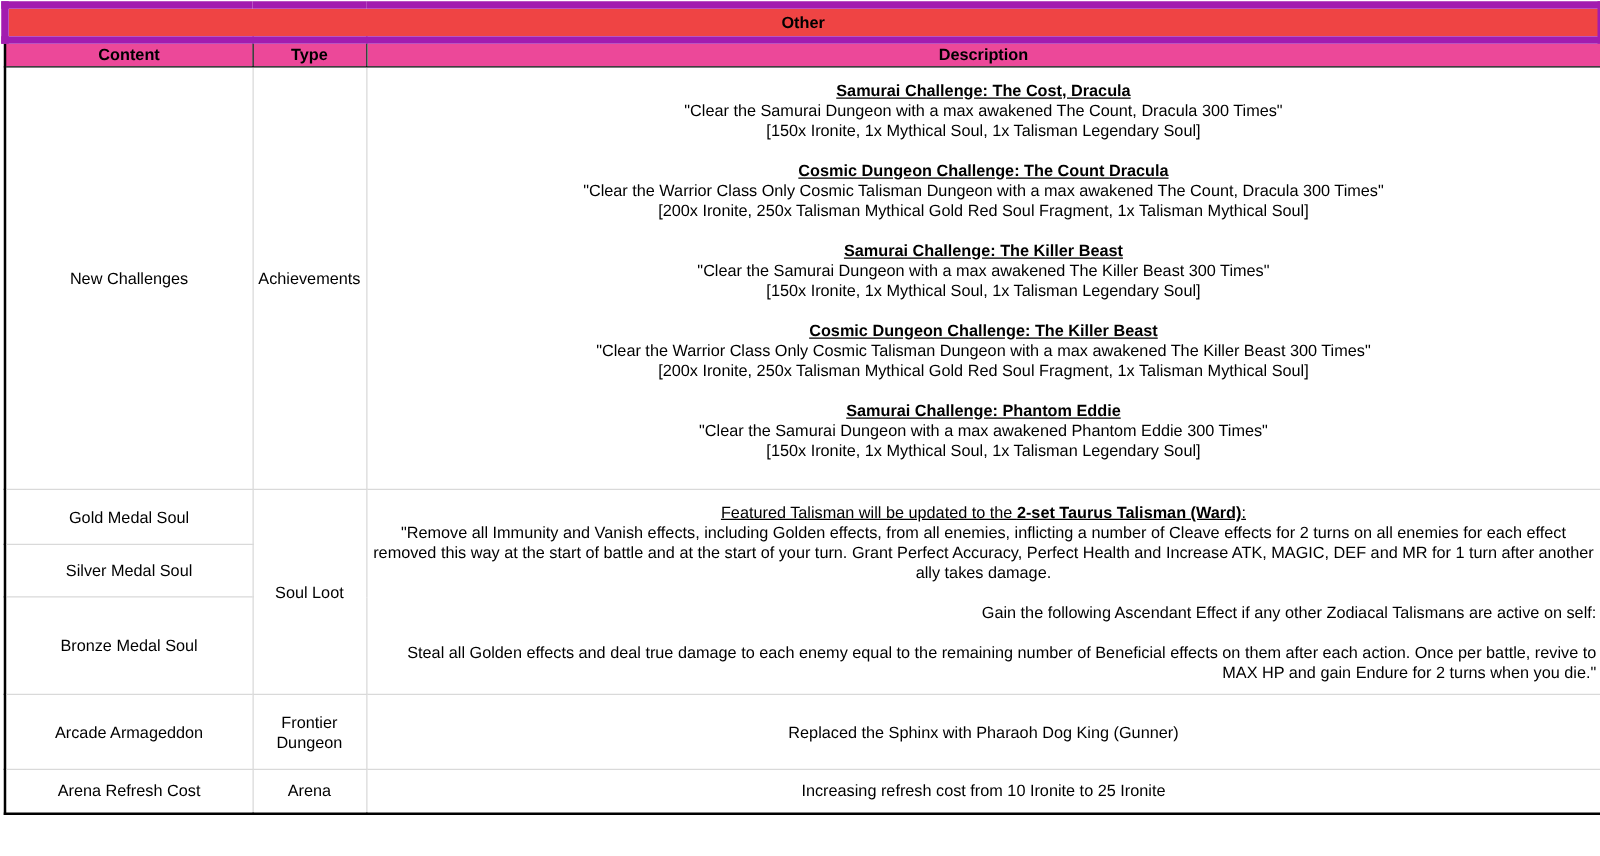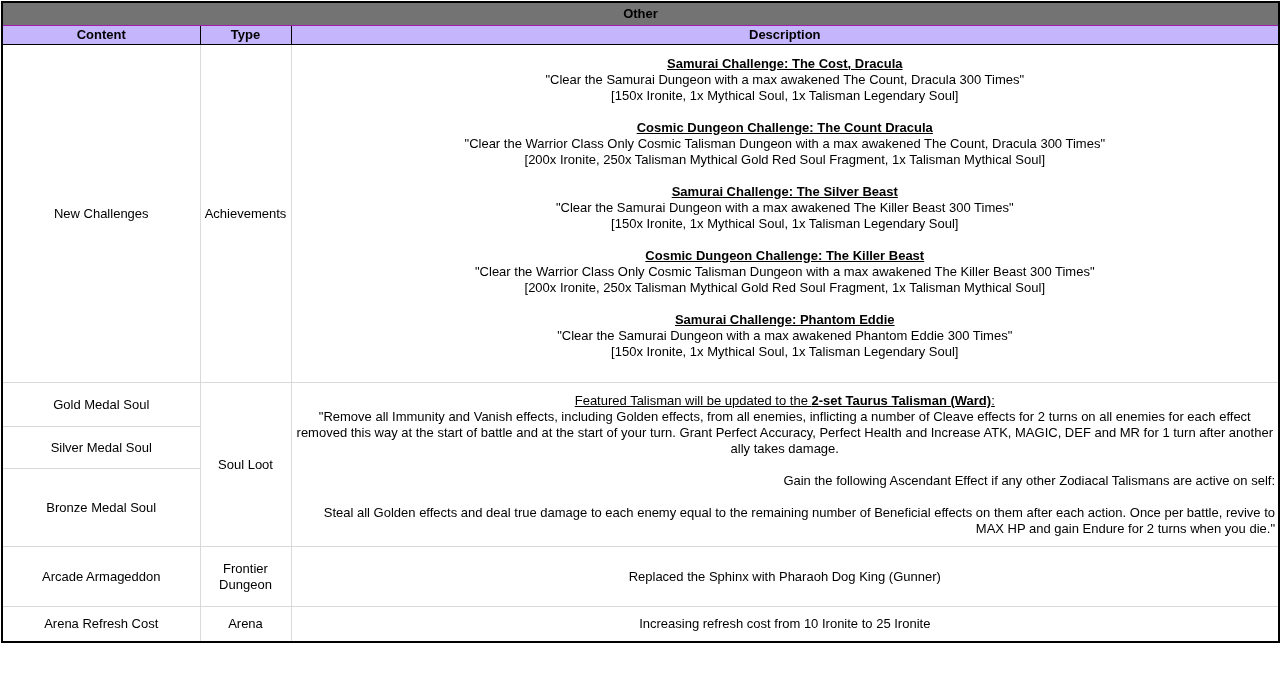--- a/index.html
+++ b/index.html
@@ -26,27 +26,27 @@
     font-size: 13px;
     line-height: 16px;
     text-align: center;
     vertical-align: middle;
     padding: 1px 3px;
     border: 1px solid #d9d9d9;
     overflow: hidden;
     word-wrap: break-word;
   }
   tr.title-row td {
-    background: #737373;
-    border: 1px solid #a21caf;
+    background: #ef4444;
+    border: 6px solid #a21caf;
     font-weight: bold;
     height: 20px;
   }
   tr.header-row th {
-    background: #c4b5fd;
+    background: #ec4899;
     border: 1px solid #000000;
     font-weight: bold;
     height: 16px;
   }
   .challenge-title {
     font-weight: bold;
     text-decoration: underline;
   }
   .block { margin-bottom: 16px; }
   .block:last-child { margin-bottom: 12px; }
@@ -90,21 +90,21 @@
         <div class="challenge-title">Samurai Challenge: The Cost, Dracula</div>
         <div>"Clear the Samurai Dungeon with a max awakened The Count, Dracula 300 Times"</div>
         <div>[150x Ironite, 1x Mythical Soul, 1x Talisman Legendary Soul]</div>
       </div>
       <div class="block">
         <div class="challenge-title">Cosmic Dungeon Challenge: The Count Dracula</div>
         <div>"Clear the Warrior Class Only Cosmic Talisman Dungeon with a max awakened The Count, Dracula 300 Times"</div>
         <div>[200x Ironite, 250x Talisman Mythical Gold Red Soul Fragment, 1x Talisman Mythical Soul]</div>
       </div>
       <div class="block">
-        <div class="challenge-title">Samurai Challenge: The Silver Beast</div>
+        <div class="challenge-title">Samurai Challenge: The Killer Beast</div>
         <div>"Clear the Samurai Dungeon with a max awakened The Killer Beast 300 Times"</div>
         <div>[150x Ironite, 1x Mythical Soul, 1x Talisman Legendary Soul]</div>
       </div>
       <div class="block">
         <div class="challenge-title">Cosmic Dungeon Challenge: The Killer Beast</div>
         <div>"Clear the Warrior Class Only Cosmic Talisman Dungeon with a max awakened The Killer Beast 300 Times"</div>
         <div>[200x Ironite, 250x Talisman Mythical Gold Red Soul Fragment, 1x Talisman Mythical Soul]</div>
       </div>
       <div class="block">
         <div class="challenge-title">Samurai Challenge: Phantom Eddie</div>

